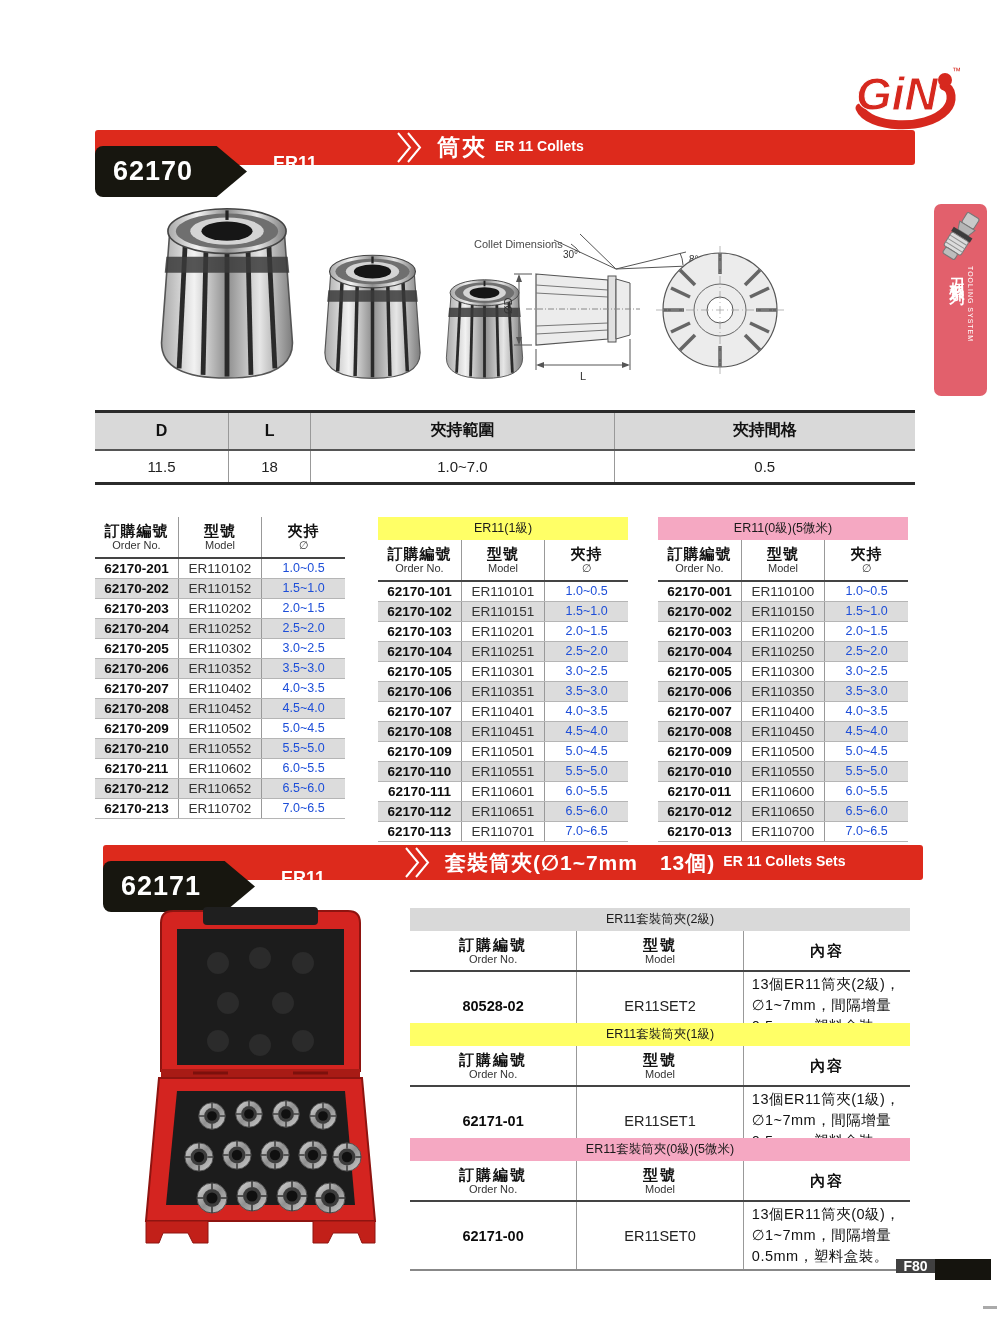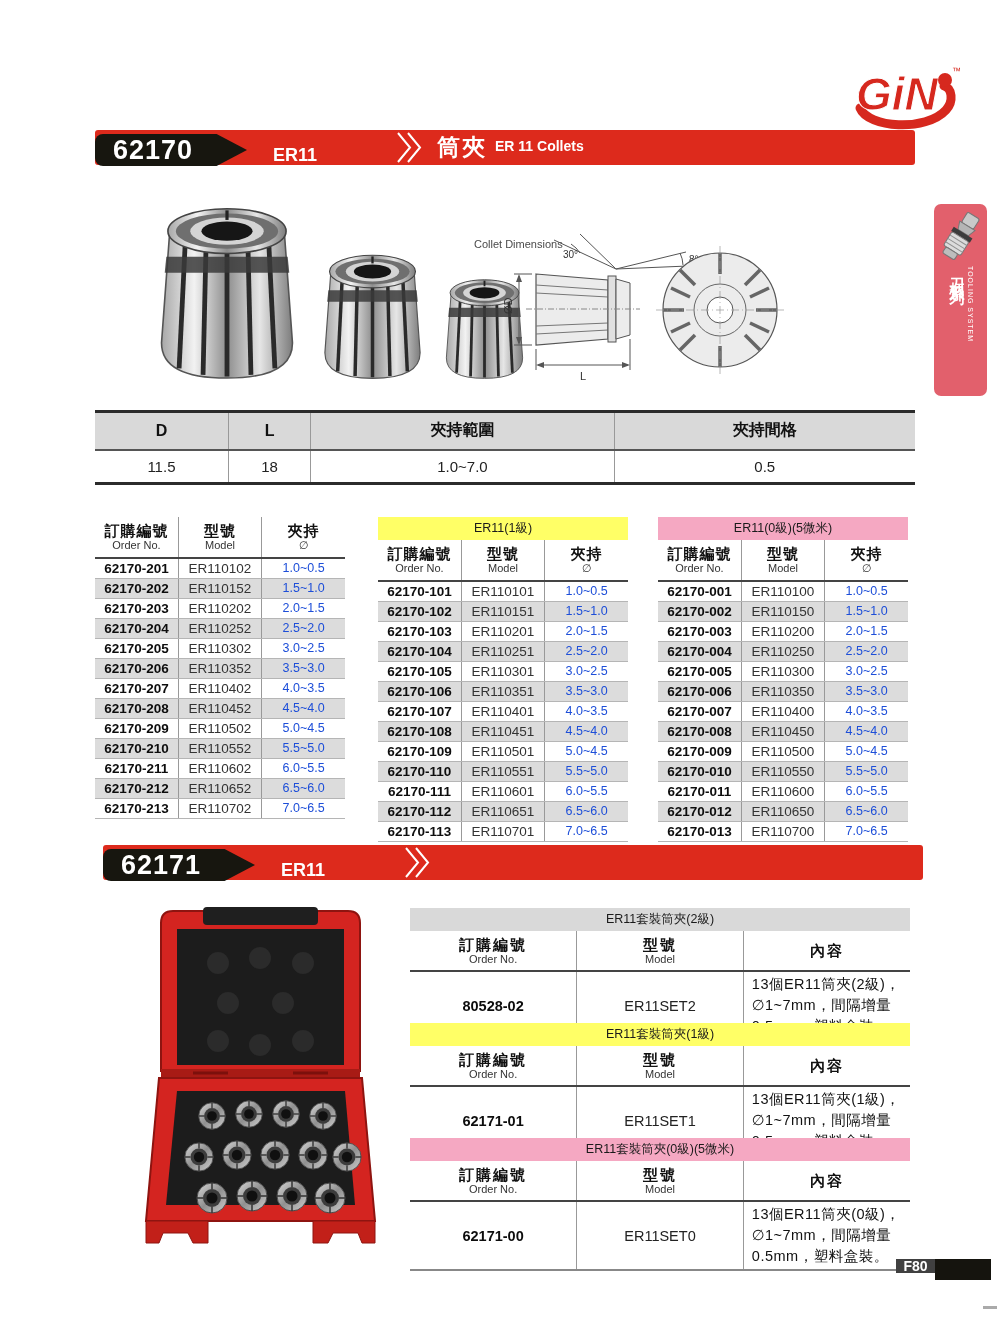--- a/index.html
+++ b/index.html
@@ -5,25 +5,25 @@
   * { margin:0; padding:0; box-sizing:border-box; }
   html,body { background:#ffffff; }
   body { font-family:"Liberation Sans","DejaVu Sans",sans-serif; }
   .page { position:relative; width:1000px; height:1338px; background:#fff; overflow:hidden; }
 
   
   .logo { position:absolute; left:848px; top:58px; width:120px; height:80px; }
 
   
   .bar { position:absolute; left:95px; width:820px; height:35px; background:#dd2a1c; border-radius:3px; }
-  .bar .code-chip { position:absolute; left:0; top:4px; height:32px; width:152px; background:#17160f;
+  .bar .code-chip { position:absolute; left:0; top:16px; height:51px; width:152px; background:#17160f;
       color:#fff; font-weight:bold; font-size:27px; letter-spacing:1px; display:flex; align-items:center;
       justify-content:flex-start; padding-left:18px; clip-path:polygon(0 0,80% 0,100% 50%,80% 100%,0 100%);
       border-radius:8px 0 0 8px; }
-  .bar .series { position:absolute; left:178px; top:8px; height:35px; display:flex; align-items:center;
+  .bar .series { position:absolute; left:178px; top:16px; height:35px; display:flex; align-items:center;
       color:#fff; font-weight:bold; font-size:18px; }
   .bar .chev { position:absolute; left:300px; top:2px; }
   .bar .titles { position:absolute; left:342px; top:0; height:35px; display:flex; align-items:center; color:#fff; }
   .bar .zh { font-size:23px; font-weight:bold; line-height:35px; letter-spacing:2px; }
   .bar .en { font-size:14px; font-weight:bold; margin-left:8px; position:relative; top:-2px; }
 
   
   .side-tab { position:absolute; left:934px; top:204px; width:53px; height:192px; background:#e2606c;
       border-radius:7px; display:flex; flex-direction:column; align-items:center; padding-top:6px; }
   .side-tab .v-wrap { display:flex; flex-direction:row; margin-top:4px; }
@@ -493,20 +493,24 @@
       </tbody>
   </table>
 
   <div class="bar" style="top:845px;margin-left:8px;">
     <div class="code-chip">62171</div>
     <div class="series">ER11</div>
     <svg class="chev" width="34" height="31" viewBox="0 0 34 31">
       <polyline points="3,1 15,15.5 3,30" fill="none" stroke="#fff" stroke-width="2"></polyline>
       <polyline points="13,1 25,15.5 13,30" fill="none" stroke="#fff" stroke-width="2"></polyline>
     </svg>
+    <div class="titles">
+      <span class="zh" style="font-size:21px; letter-spacing:1px;">套裝筒夾(∅1~7mm　13個)</span>
+      <span class="en">ER 11 Collets Sets</span>
+    </div>
   </div>
 
   <svg class="set-photo" width="255" height="345" viewBox="0 0 255 345">
     <defs>
       <linearGradient id="met2" x1="0" y1="0" x2="1" y2="1">
         <stop offset="0" stop-color="#d8d8d8"></stop>
           <stop offset="0.5" stop-color="#909090"></stop>
           <stop offset="1" stop-color="#cfcfcf"></stop>
       </linearGradient>
       <symbol id="bcollet" viewBox="0 0 34 34">

